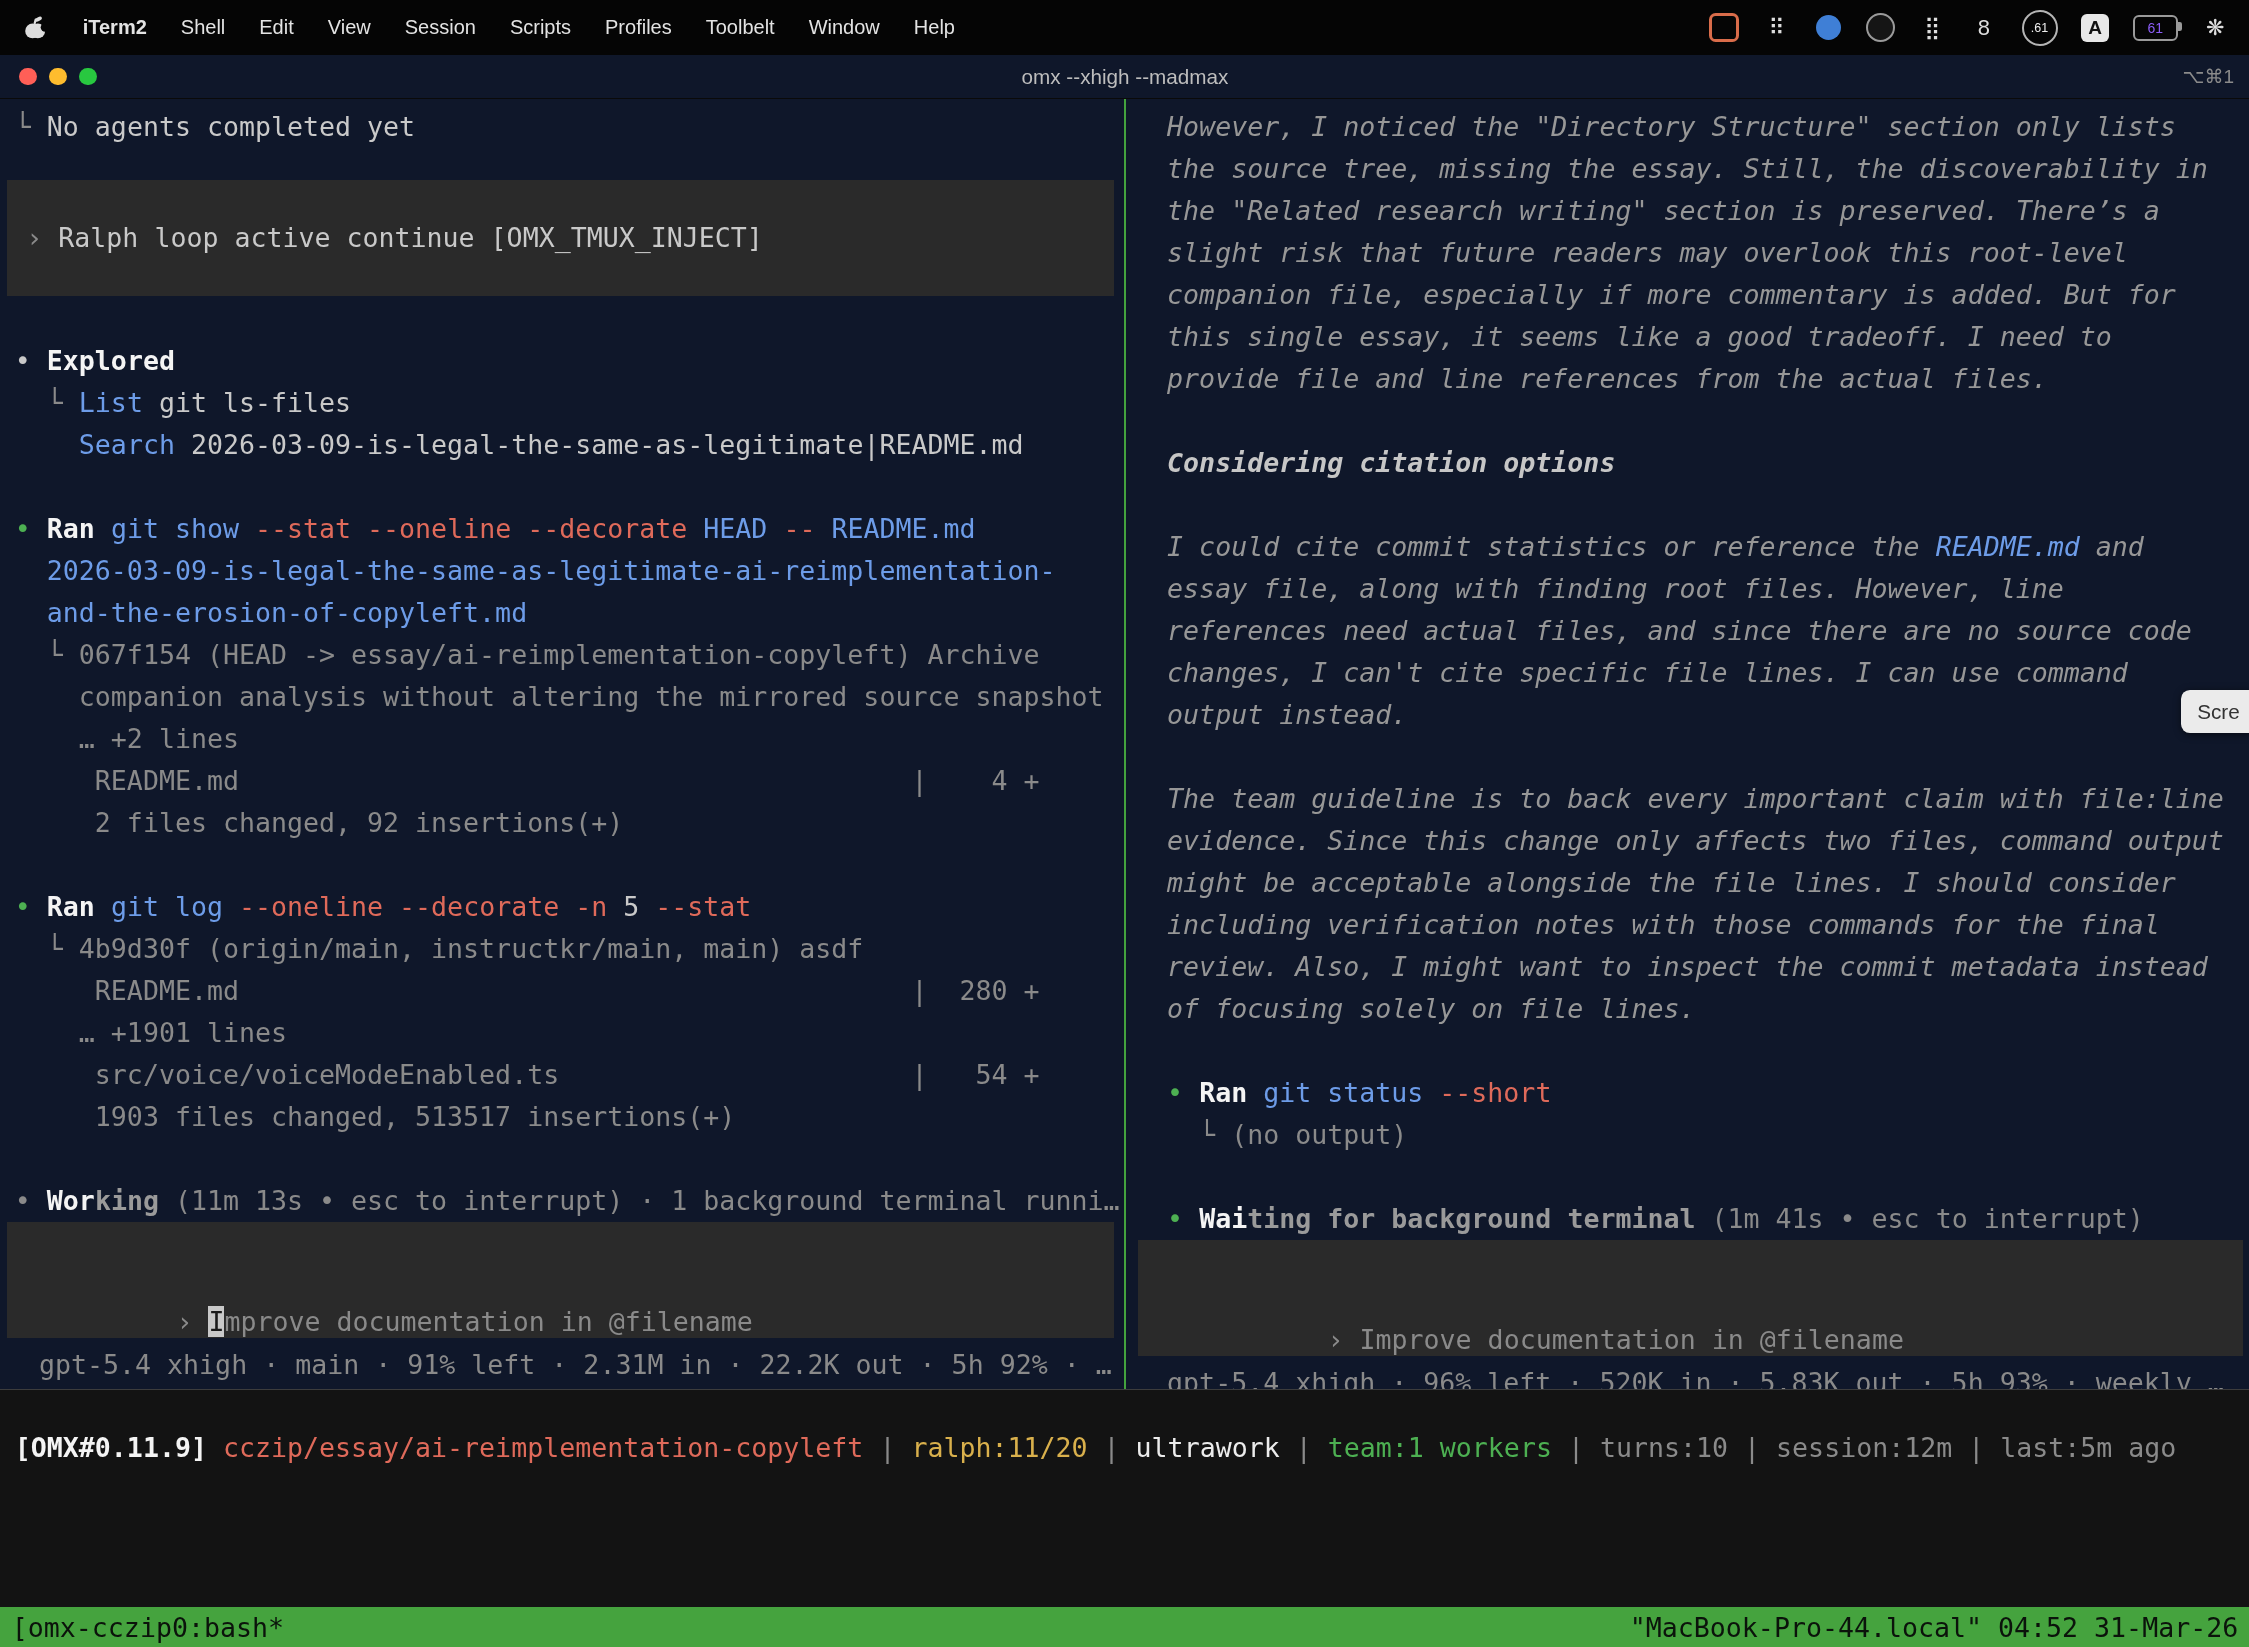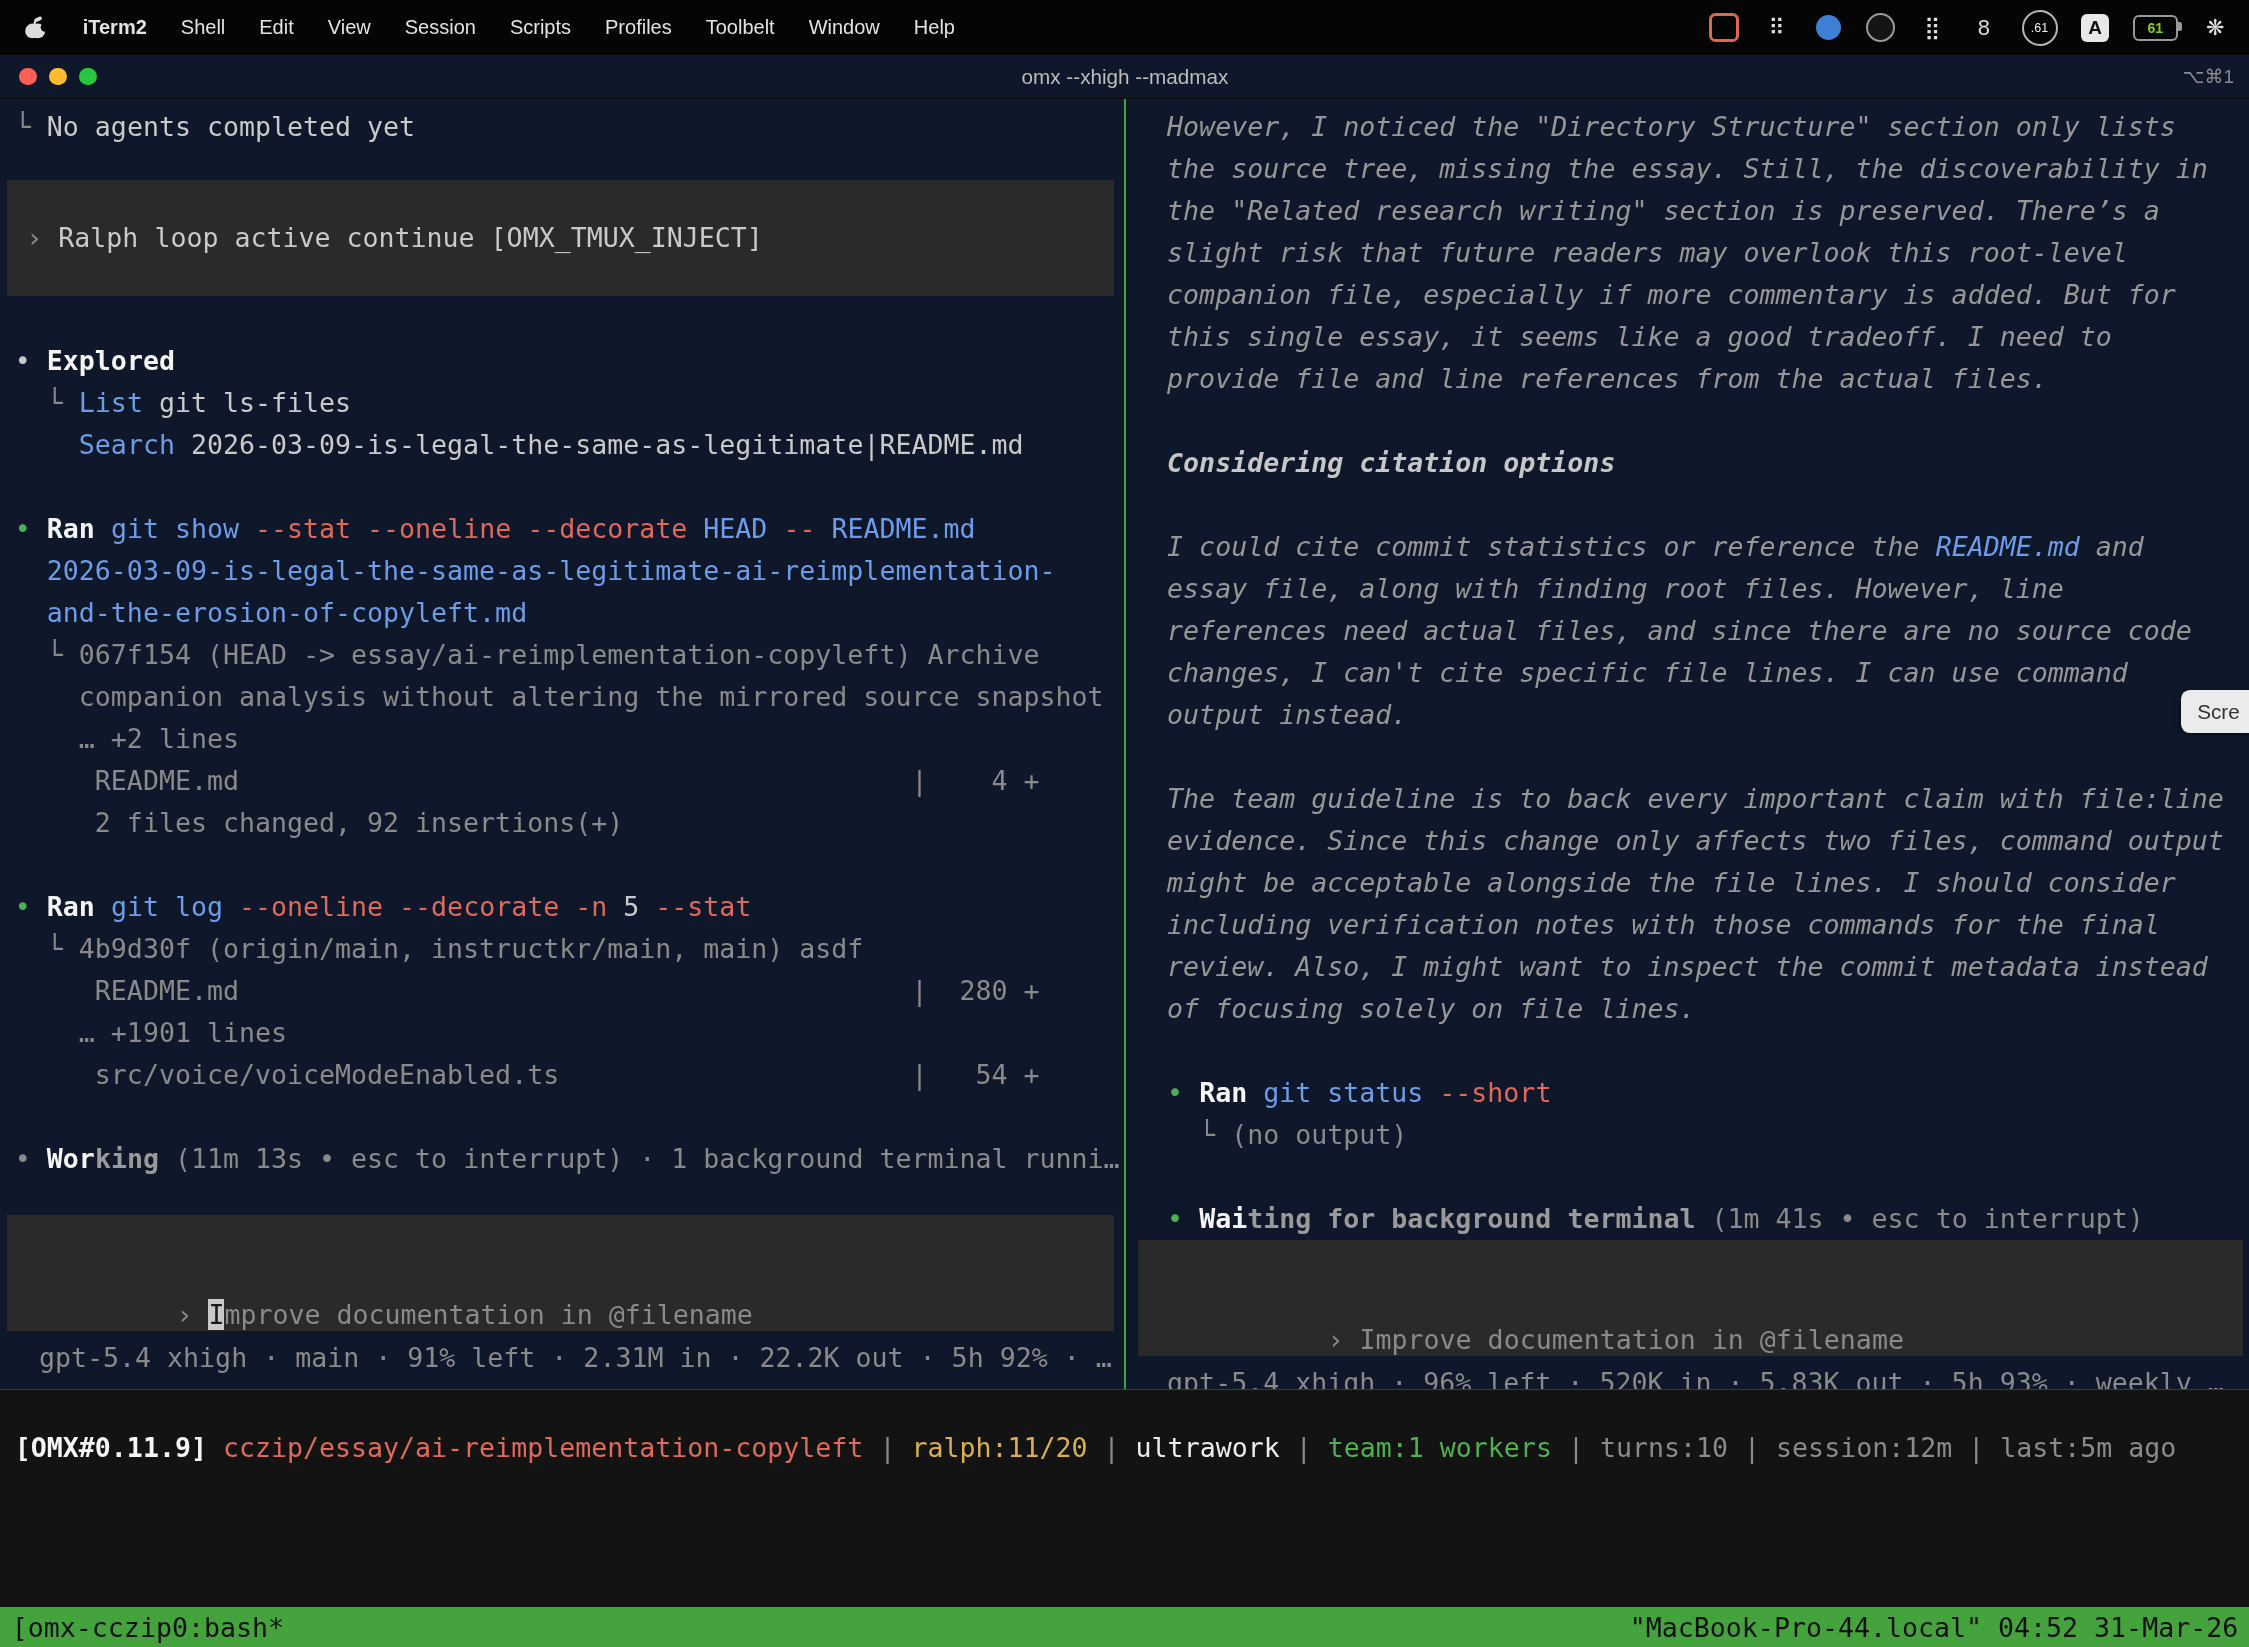--- a/index.html
+++ b/index.html
@@ -15,22 +15,22 @@
   .menu-right{display:flex;align-items:center;gap:23.6px;}
   .sicon{display:inline-flex;align-items:center;justify-content:center;height:31px;min-width:28px;color:#e8e8e8;}
   .rec{width:23.6px;height:23.6px;border:3px solid #d96c4a;border-radius:6.6px;}
   .glyph{font-size:22px;color:#ddd;}
   .blue-circ{width:25px;height:25px;border-radius:50%;background:#3f7fd6;}
   .dark-circ{width:25px;height:25px;border-radius:50%;background:#151515;border:2.2px solid #9a9a9a;}
   .badge-circ{width:32px;height:32px;border:2.2px solid #b5b5b5;border-radius:50%;font-size:12.5px;color:#eee;
     display:inline-flex;align-items:center;justify-content:center;}
   .input-src{background:#e8e8e8;color:#111;border-radius:5.9px;width:28px;height:28px;font-weight:700;font-size:19px;
     display:inline-flex;align-items:center;justify-content:center;}
-  .battery{border:2.2px solid #9a9a9a;border-radius:5.9px;width:41px;height:22px;font-size:14px;color:#84cc16;
-    display:inline-flex;align-items:center;justify-content:center;position:relative;font-weight:bold;}
+  .battery{border:2.2px solid #9a9a9a;border-radius:5.9px;width:41px;height:22px;font-size:14px;color:#8b5cf6;
+    display:inline-flex;align-items:center;justify-content:center;position:relative;}
   .battery::after{content:"";position:absolute;right:-5.9px;top:5.9px;width:3.7px;height:8.9px;background:#9a9a9a;border-radius:0 2.2px 2.2px 0;}
 
   
   .title-bar{height:43px;background:#0f172a;position:relative;display:flex;align-items:center;flex:0 0 auto;
     border-bottom:0.7px solid #0a0a0a;}
   .traffic-lights{display:flex;gap:12.5px;padding-left:19px;z-index:2;}
   .tl{width:17.7px;height:17.7px;border-radius:50%;}
   .tl-red{background:#ff5f57;}
   .tl-yellow{background:#febc2e;}
   .tl-green{background:#28c840;}
@@ -167,20 +167,21 @@
             <div class="tline"><span class="c-dim">    companion analysis without altering the mirrored source snapshot</span></div>
             <div class="tline"><span class="c-dim">    … +2 lines</span></div>
             <div class="tline"><span class="c-dim">     README.md                                          |    4 +</span></div>
             <div class="tline"><span class="c-dim">     2 files changed, 92 insertions(+)</span></div>
             <div class="tline"> </div>
             <div class="tline"><span class="c-green">• </span><span class="c-white">Ran</span><span class="c-fg"> </span><span class="c-blue">git log </span><span class="c-red">--oneline --decorate -n </span><span class="c-fg">5 </span><span class="c-red">--stat</span></div>
             <div class="tline"><span class="c-dim">  └ 4b9d30f (origin/main, instructkr/main, main) asdf</span></div>
             <div class="tline"><span class="c-dim">     README.md                                          |  280 +</span></div>
             <div class="tline"><span class="c-dim">    … +1901 lines</span></div>
             <div class="tline"><span class="c-dim">     src/voice/voiceModeEnabled.ts                      |   54 +</span></div>
+            <div class="tline"><span class="c-dim">     1903 files changed, 513517 insertions(+)</span></div>
             <div class="tline"> </div>
             <div class="tline"><span class="c-dim">• </span><span class="c-white">Wor</span><span class="c-bolddim">king</span><span class="c-dim"> (11m 13s • esc to interrupt) · 1 background terminal runni…</span></div>
           </div>
         <div class="spacer"></div>
         <div class="input-box">
           <span class="c-dim">› </span><span class="cursor">I</span><span class="c-dim">mprove documentation in @filename</span>
         </div>
         <div class="pane-status">gpt-5.4 xhigh · main · 91% left · 2.31M in · 22.2K out · 5h 92% · …</div>
       </section>
 

